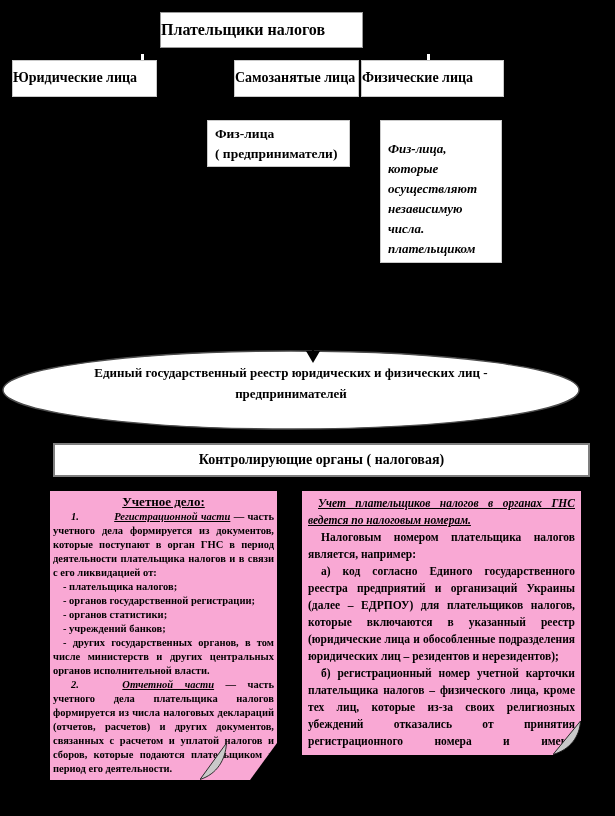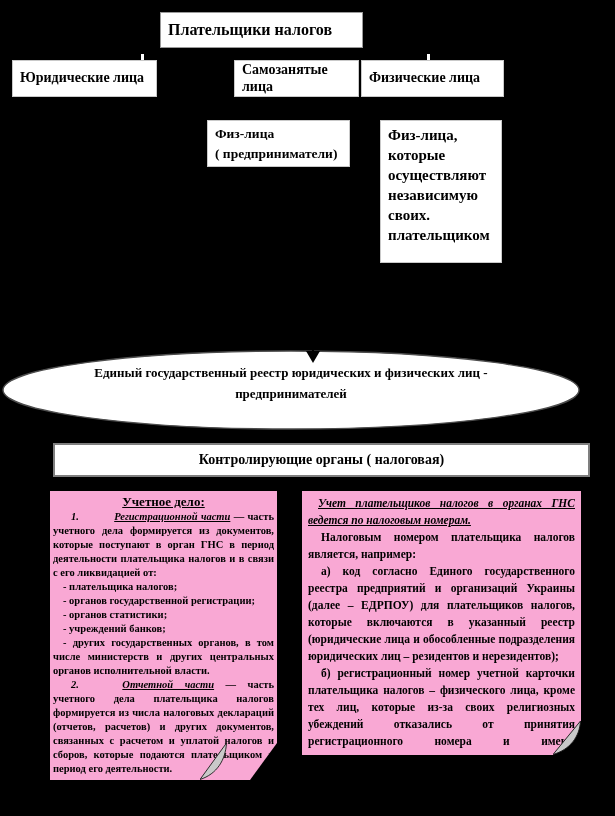--- a/index.html
+++ b/index.html
@@ -4,29 +4,29 @@
 <style>
   html,body{margin:0;padding:0;}
   body{
     width:615px;height:816px;position:relative;overflow:hidden;
     background:#000000;
     font-family:"Liberation Serif","DejaVu Serif",serif;
     color:#000000;
   }
   .shape{position:absolute;background:#ffffff;box-sizing:border-box;}
   .wbox{border:1px solid #c9c9c9;display:flex;align-items:center;
-        font-weight:bold;font-size:14px;padding-left:7px;line-height:1.2;}
+        font-weight:bold;font-size:14px;line-height:1.2;}
   .box-payers{left:160px;top:12px;width:203px;height:36px;border:1px solid #9a9a9a;font-size:16px;}
   .box-legal{left:12px;top:60px;width:145px;height:37px;}
   .box-self{left:198px;top:60px;width:125px;height:37px;margin-left:36px;}
   .box-phys{left:361px;top:60px;width:143px;height:37px;}
   .box-entr{left:207px;top:120px;width:143px;height:47px;
             font-weight:bold;font-size:13.5px;line-height:20px;padding:3px 10px 0 7px;border:1px solid #c9c9c9;}
   .box-indep{left:380px;top:120px;width:122px;height:143px;
-             font-weight:bold;font-size:15px;line-height:20px;padding:4px 2px 0 7px;border:1px solid #c9c9c9;}
+             font-weight:bold;font-size:13px;line-height:20px;padding:18px 2px 0 7px;border:1px solid #c9c9c9;font-style:italic;}
   .block-line{display:block;}
   .tick{position:absolute;width:3px;height:6px;background:#ffffff;top:54px;}
   .tick-a{left:141px;}
   .tick-b{left:427px;}
   .registry-svg{position:absolute;left:0;top:330px;}
   .registry-text{
     position:absolute;left:40px;top:362px;width:502px;
     text-align:center;font-weight:bold;font-size:13px;line-height:21px;
   }
   .box-ctrl{
@@ -79,21 +79,21 @@
 
 <div class="shape box-entr">
   <span class="block-line">Физ-лица</span>
   <span class="block-line">( предприниматели)</span>
 </div>
 <div class="shape box-indep">
   <span class="block-line">Физ-лица,</span>
   <span class="block-line">которые</span>
   <span class="block-line">осуществляют</span>
   <span class="block-line">независимую</span>
-  <span class="block-line">своих.</span>
+  <span class="block-line">числа.</span>
   <span class="block-line">плательщиком</span>
 </div>
 
 <svg class="registry-svg" width="615" height="105">
   <ellipse cx="291" cy="60" rx="288" ry="39" fill="#ffffff" stroke="#4d4d4d" stroke-width="1.4"></ellipse>
   <g>
     <line x1="313" y1="8" x2="313" y2="22" stroke="#000000" stroke-width="2"></line>
     <polygon points="306,21 320,21 313,33" fill="#000000"></polygon>
   </g>
 </svg>

